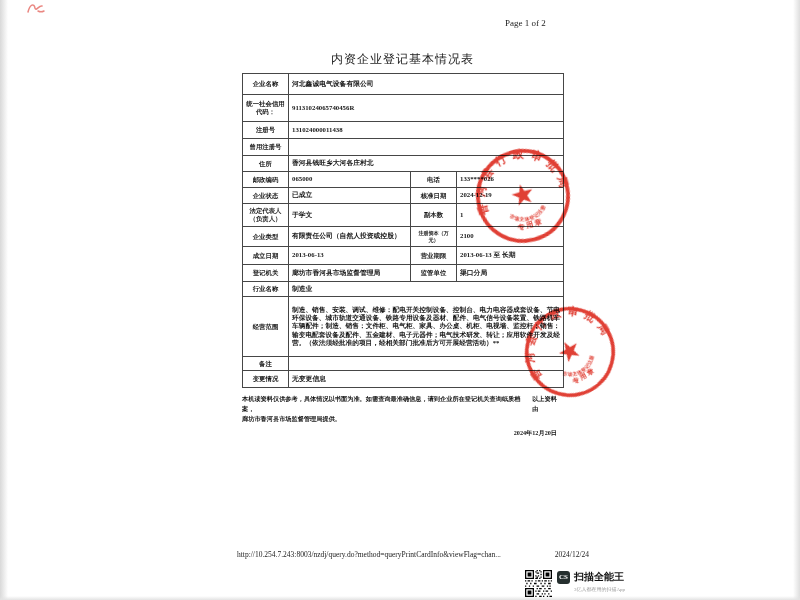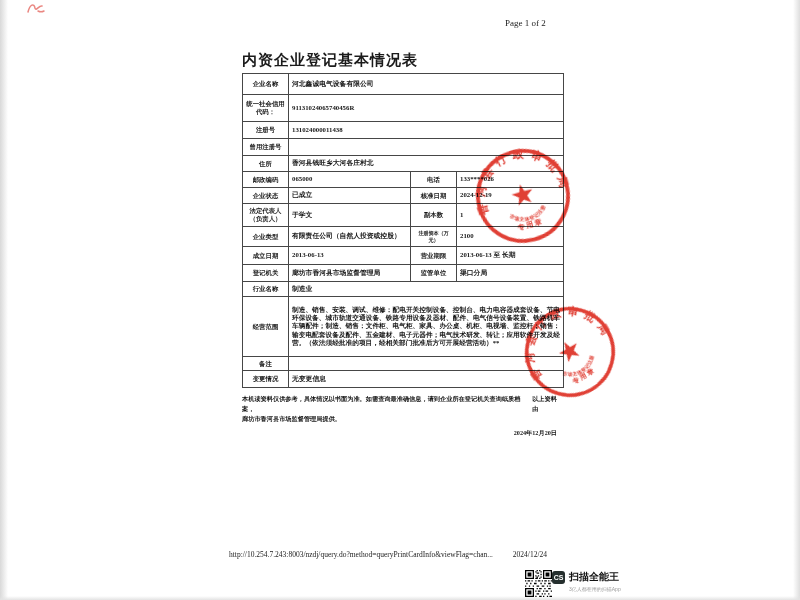--- a/index.html
+++ b/index.html
@@ -11,51 +11,51 @@
   
   .edge-l{position:absolute;left:0;top:0;width:8px;height:600px;
     background:linear-gradient(to right,#d9d9d9,rgba(255,255,255,0));}
   .edge-r{position:absolute;right:0;top:0;width:7px;height:600px;
     background:linear-gradient(to left,#dedede,rgba(255,255,255,0));}
   .edge-b{position:absolute;left:0;bottom:0;width:800px;height:4px;
     background:linear-gradient(to top,#e3e3e3,rgba(255,255,255,0));}
 
   .pagenum{position:absolute;left:505px;top:18px;font-size:9px;color:#222;}
 
-  .doc-title{position:absolute;left:242px;top:51px;width:321px;
-    font-size:15px;font-weight:bold;letter-spacing:1px;}
+  .doc-title{position:absolute;left:242px;top:51px;width:321px;text-align:center;
+    font-size:12px;font-weight:normal;letter-spacing:1px;}
 
   table.reg{position:absolute;left:242px;top:73px;width:321px;
     border-collapse:collapse;table-layout:fixed;font-size:7px;}
   table.reg td{border:1px solid #464646;padding:1px 3px;line-height:1.25;
     overflow:hidden;font-weight:bold;color:#161616;}
   td.lbl{text-align:center;vertical-align:middle;font-size:6.4px;}
   td.val{text-align:left;vertical-align:middle;font-size:6.8px;}
   td.sm{font-size:5.2px;letter-spacing:-0.2px;padding:1px 1px;}
   td.scope{line-height:1.8;text-align:justify;padding:3px 5px;font-size:6.7px;}
 
   .footer{position:absolute;left:242px;top:394px;width:321px;
     font-size:6.2px;font-weight:bold;line-height:1.6;color:#161616;}
   .footer .l1{display:flex;justify-content:space-between;}
   .footer .date{text-align:right;padding-right:6px;margin-top:4px;}
 
-  .urlline{position:absolute;left:229px;top:550px;width:318px;
+  .urlline{position:absolute;left:237px;top:550px;width:352px;
     display:flex;justify-content:space-between;font-size:7.5px;color:#222;}
 
   
   .stamp{position:absolute;mix-blend-mode:multiply;opacity:.9;filter:blur(.3px);}
   .s1{left:473px;top:146px;width:100px;height:100px;transform:rotate(-15deg);}
   .s2{left:522px;top:304px;width:96px;height:96px;transform:rotate(-30deg);}
   .stamp text{font-family:"Liberation Serif","DejaVu Serif",serif;font-weight:bold;}
 
   .redmark{position:absolute;left:26px;top:2px;opacity:.55;}
 
   
-  .cam{position:absolute;left:525px;top:570px;display:flex;
-    font-family:Liberation Sans, sans-serif;}
+  .cam{position:absolute;left:525px;top:570px;display:flex;gap:5px;
+    font-family:Liberation Serif, serif;}
   .cam .qr{width:27px;height:27px;}
   .cam .col{display:flex;flex-direction:column;}
   .cam .row1{display:flex;align-items:center;gap:4px;}
   .cs-badge{width:13px;height:13px;border-radius:3px;display:flex;
     align-items:center;justify-content:center;color:#fff;
     font-size:7px;font-weight:bold;}
   .cam .name{font-size:10px;font-weight:bold;color:#111;}
   .cam .tag{font-size:5px;color:#9b9b9b;margin-left:17px;margin-top:2px;}
 </style>
 </head>

